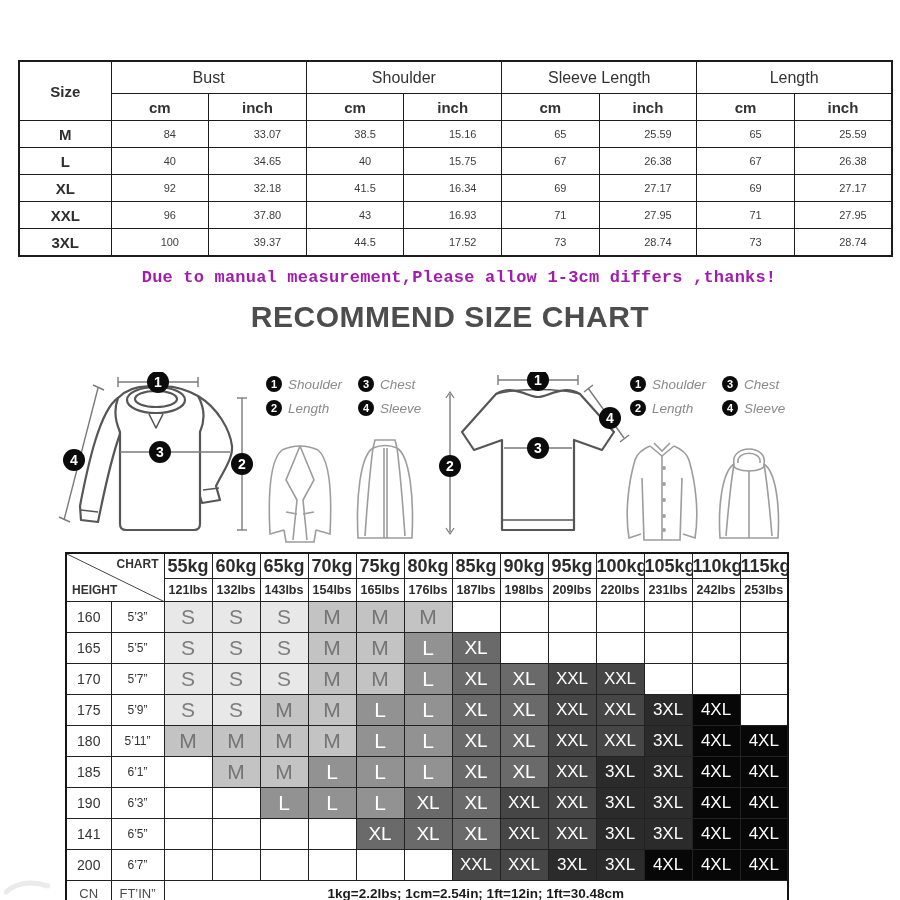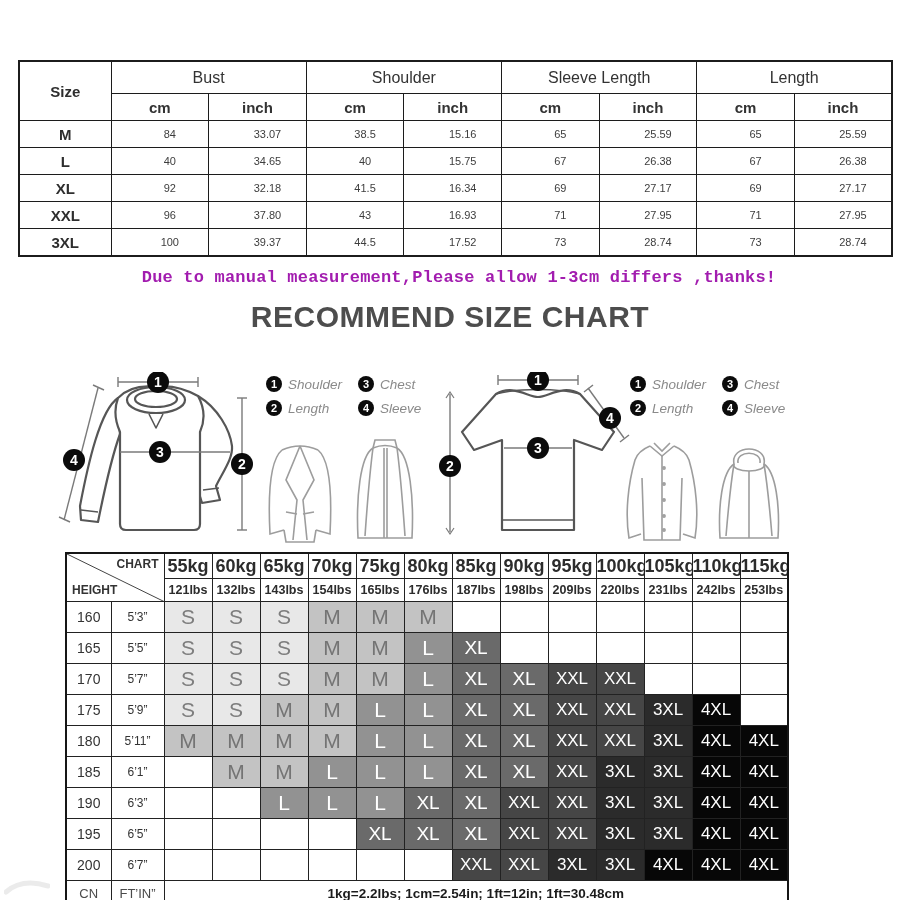--- a/index.html
+++ b/index.html
@@ -443,21 +443,21 @@
           <td class="cell c-mid" style="background: rgb(106, 106, 106); color: rgb(255, 255, 255);">XL</td>
           <td class="cell c-mid" style="background: rgb(106, 106, 106); color: rgb(255, 255, 255);">XL</td>
           <td class="cell c-sml" style="background: rgb(70, 70, 70); color: rgb(255, 255, 255);">XXL</td>
           <td class="cell c-sml" style="background: rgb(70, 70, 70); color: rgb(255, 255, 255);">XXL</td>
           <td class="cell c-sml" style="background: rgb(43, 43, 43); color: rgb(255, 255, 255);">3XL</td>
           <td class="cell c-sml" style="background: rgb(43, 43, 43); color: rgb(255, 255, 255);">3XL</td>
           <td class="cell c-sml" style="background: rgb(7, 7, 7); color: rgb(255, 255, 255);">4XL</td>
           <td class="cell c-sml" style="background: rgb(7, 7, 7); color: rgb(255, 255, 255);">4XL</td>
         </tr>
         <tr>
-          <td class="cell hcm">195</td>
+          <td class="cell hcm">141</td>
           <td class="cell hft">6’5”</td>
           <td class="cell c-sml" style="background: rgb(255, 255, 255); color: rgb(255, 255, 255);"></td>
           <td class="cell c-sml" style="background: rgb(255, 255, 255); color: rgb(255, 255, 255);"></td>
           <td class="cell c-sml" style="background: rgb(255, 255, 255); color: rgb(255, 255, 255);"></td>
           <td class="cell c-sml" style="background: rgb(255, 255, 255); color: rgb(255, 255, 255);"></td>
           <td class="cell c-mid" style="background: rgb(106, 106, 106); color: rgb(255, 255, 255);">XL</td>
           <td class="cell c-mid" style="background: rgb(106, 106, 106); color: rgb(255, 255, 255);">XL</td>
           <td class="cell c-mid" style="background: rgb(106, 106, 106); color: rgb(255, 255, 255);">XL</td>
           <td class="cell c-sml" style="background: rgb(70, 70, 70); color: rgb(255, 255, 255);">XXL</td>
           <td class="cell c-sml" style="background: rgb(70, 70, 70); color: rgb(255, 255, 255);">XXL</td>

